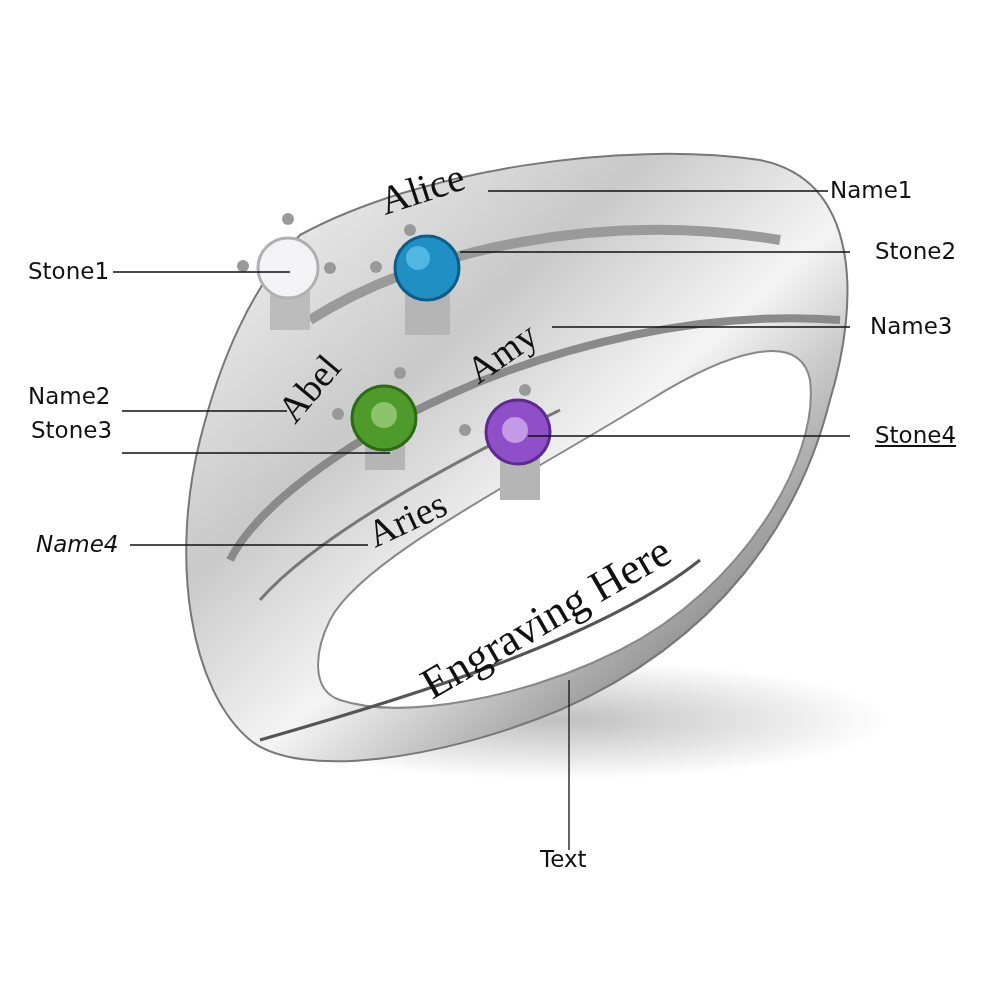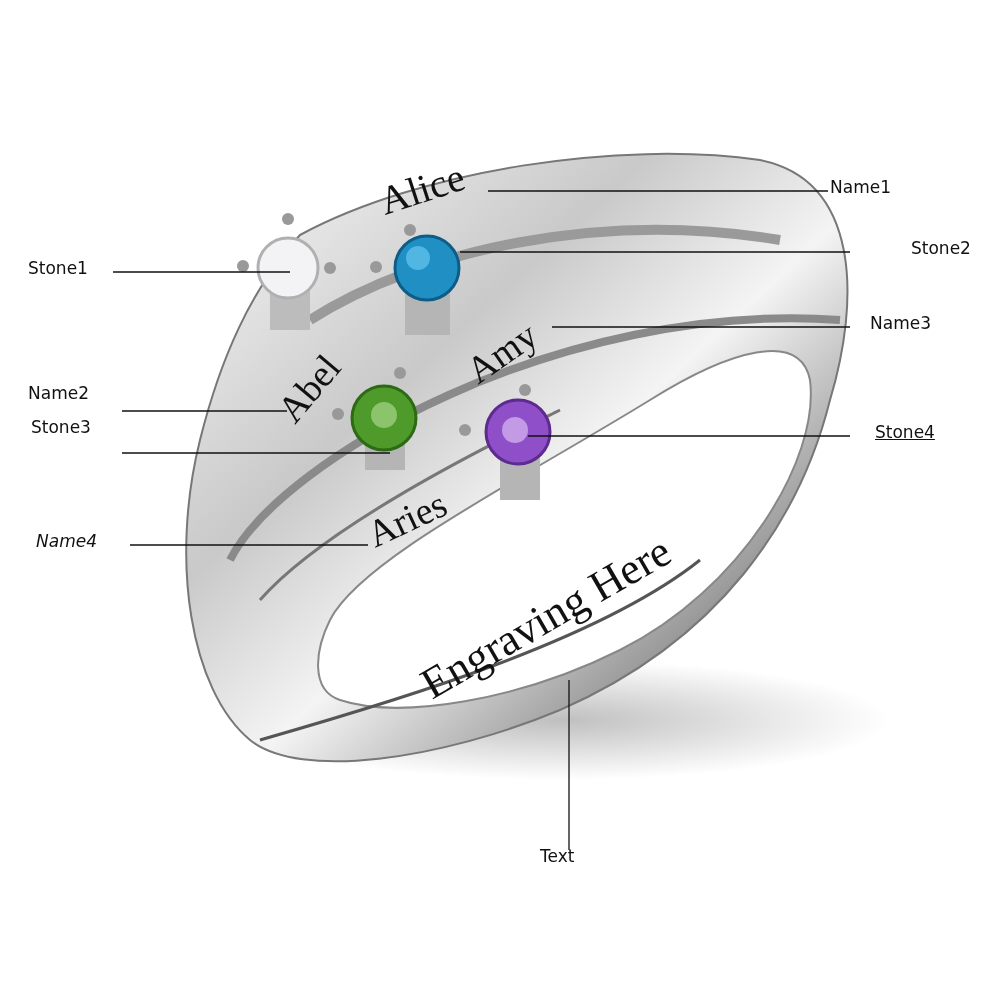--- a/index.html
+++ b/index.html
@@ -1,18 +1,18 @@
 <!DOCTYPE html>
 <html><head>
 <meta charset="utf-8">
 <style>
   html, body { margin:0; padding:0; background:#ffffff; }
   body { width:1000px; height:1000px; position:relative; overflow:hidden; font-family:"DejaVu Sans", sans-serif; }
   #ring-svg { position:absolute; left:0; top:0; width:1000px; height:1000px; }
-  .label { position:absolute; font-family:"DejaVu Sans", sans-serif; font-size:17px; color:#111; line-height:1; white-space:nowrap; }
+  .label { position:absolute; font-family:"DejaVu Sans", sans-serif; font-size:23px; color:#111; line-height:1; white-space:nowrap; }
   .engr { font-family:"Liberation Serif", serif; fill:#111; }
 </style>
 </head>
 <body>
 
 <svg id="ring-svg" viewBox="0 0 1000 1000" xmlns="http://www.w3.org/2000/svg">
   <defs>
     <linearGradient id="silver" x1="0" y1="0" x2="1" y2="1">
       <stop offset="0" stop-color="#fafafa"></stop>
       <stop offset="0.35" stop-color="#c9c9c9"></stop>
@@ -86,19 +86,19 @@
     <line x1="122" y1="411" x2="287" y2="411"></line>
     <line x1="122" y1="453" x2="390" y2="453"></line>
     <line x1="528" y1="436" x2="850" y2="436"></line>
     <line x1="130" y1="545" x2="368" y2="545"></line>
     <line x1="569" y1="680" x2="569" y2="850"></line>
   </g>
 </svg>
 
 <div class="label" style="left:28px; top:260px;">Stone1</div>
 <div class="label" style="left:830px; top:179px;">Name1</div>
-<div class="label" style="left:875px; top:240px;margin-left:36px;">Stone2</div>
+<div class="label" style="left:875px; top:240px;">Stone2</div>
 <div class="label" style="left:870px; top:315px;">Name3</div>
 <div class="label" style="left:28px; top:385px;">Name2</div>
 <div class="label" style="left:31px; top:419px;">Stone3</div>
 <div class="label" style="left:875px; top:424px;text-decoration:underline;">Stone4</div>
 <div class="label" style="left:36px; top:533px;font-style:italic;">Name4</div>
 <div class="label" style="left:540px; top:848px;text-align:center;">Text</div>
 
 </body></html>

